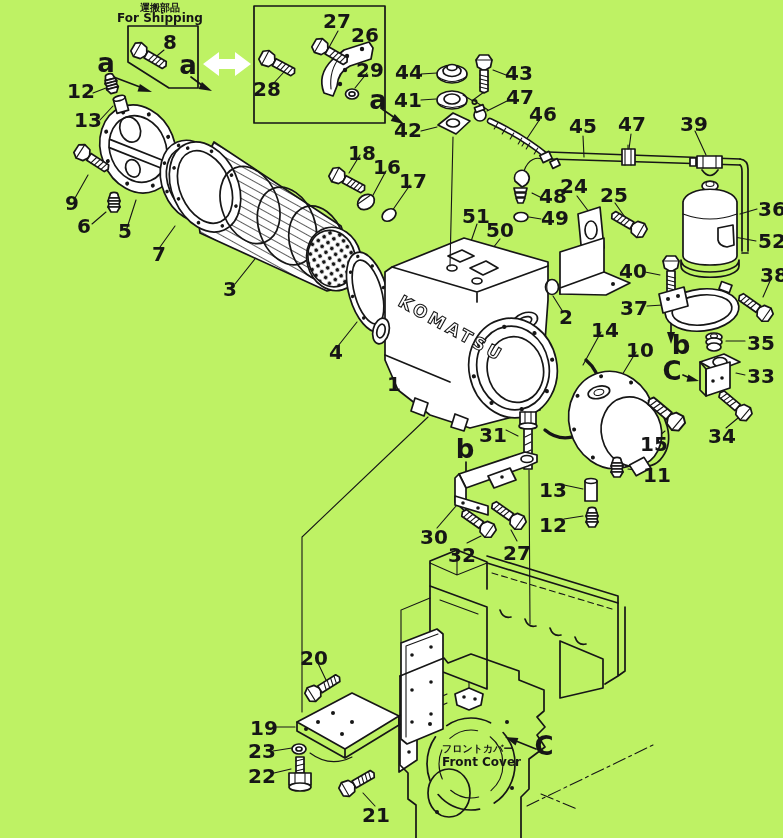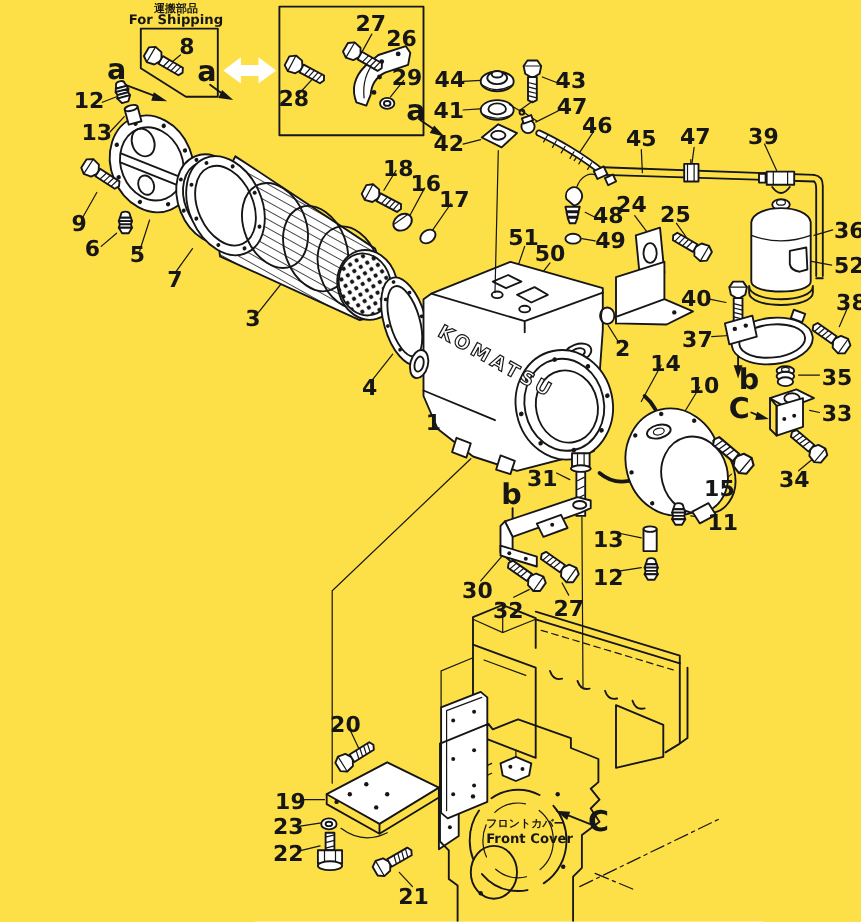--- a/index.html
+++ b/index.html
@@ -1,16 +1,16 @@
 <!DOCTYPE html>
 <html><head>
 <meta charset="utf-8">
 <style>
   html,body{margin:0;padding:0;background:#ffffff;}
-  .stage{width:783px;height:838px;position:relative;background:#fde047;overflow:hidden;}
+  .stage{width:783px;height:838px;position:relative;background:#bef264;overflow:hidden;}
   svg{display:block;}
   .ln{stroke:#161616;stroke-width:1.7;fill:none;stroke-linecap:round;stroke-linejoin:round;}
   .thin{stroke:#161616;stroke-width:1.1;fill:none;stroke-linecap:round;}
   .fw{fill:#ffffff;stroke:#161616;stroke-width:1.7;stroke-linejoin:round;}
   .fb{fill:#161616;stroke:none;}
   .dot{fill:#161616;stroke:none;}
   .dash{stroke-dasharray:6 4;}
   .dashdot{stroke-dasharray:13 4 3 4;}
   .num{font:700 20px "DejaVu Sans", sans-serif;fill:#161616;}
   .view-letter{font:700 26px "DejaVu Sans", sans-serif;fill:#161616;}

